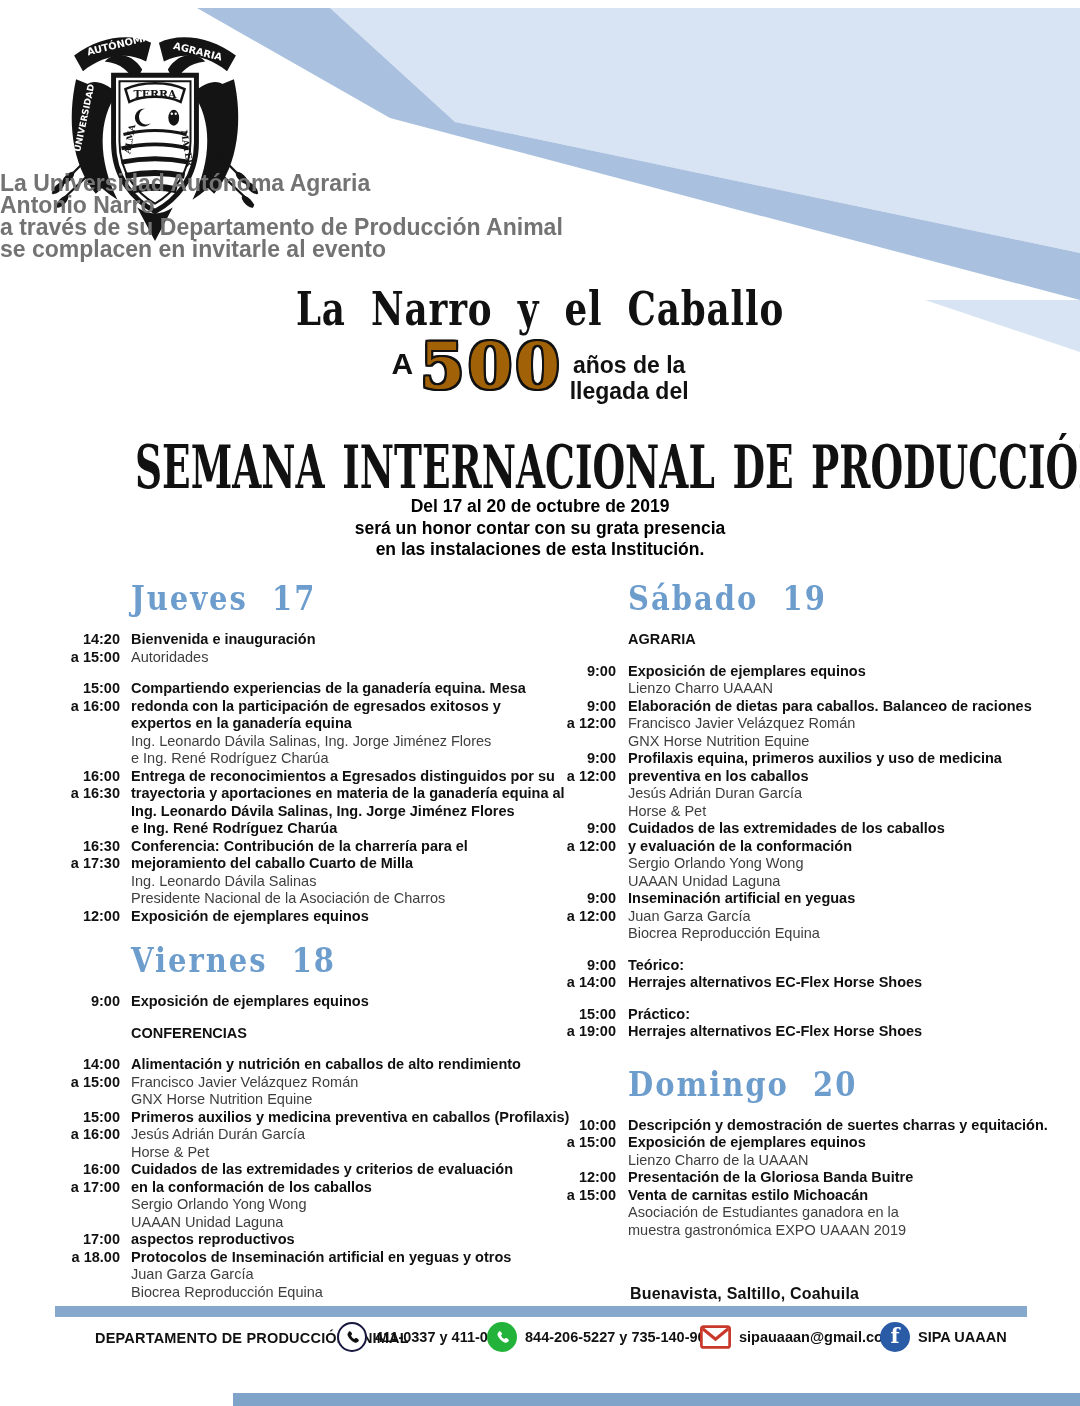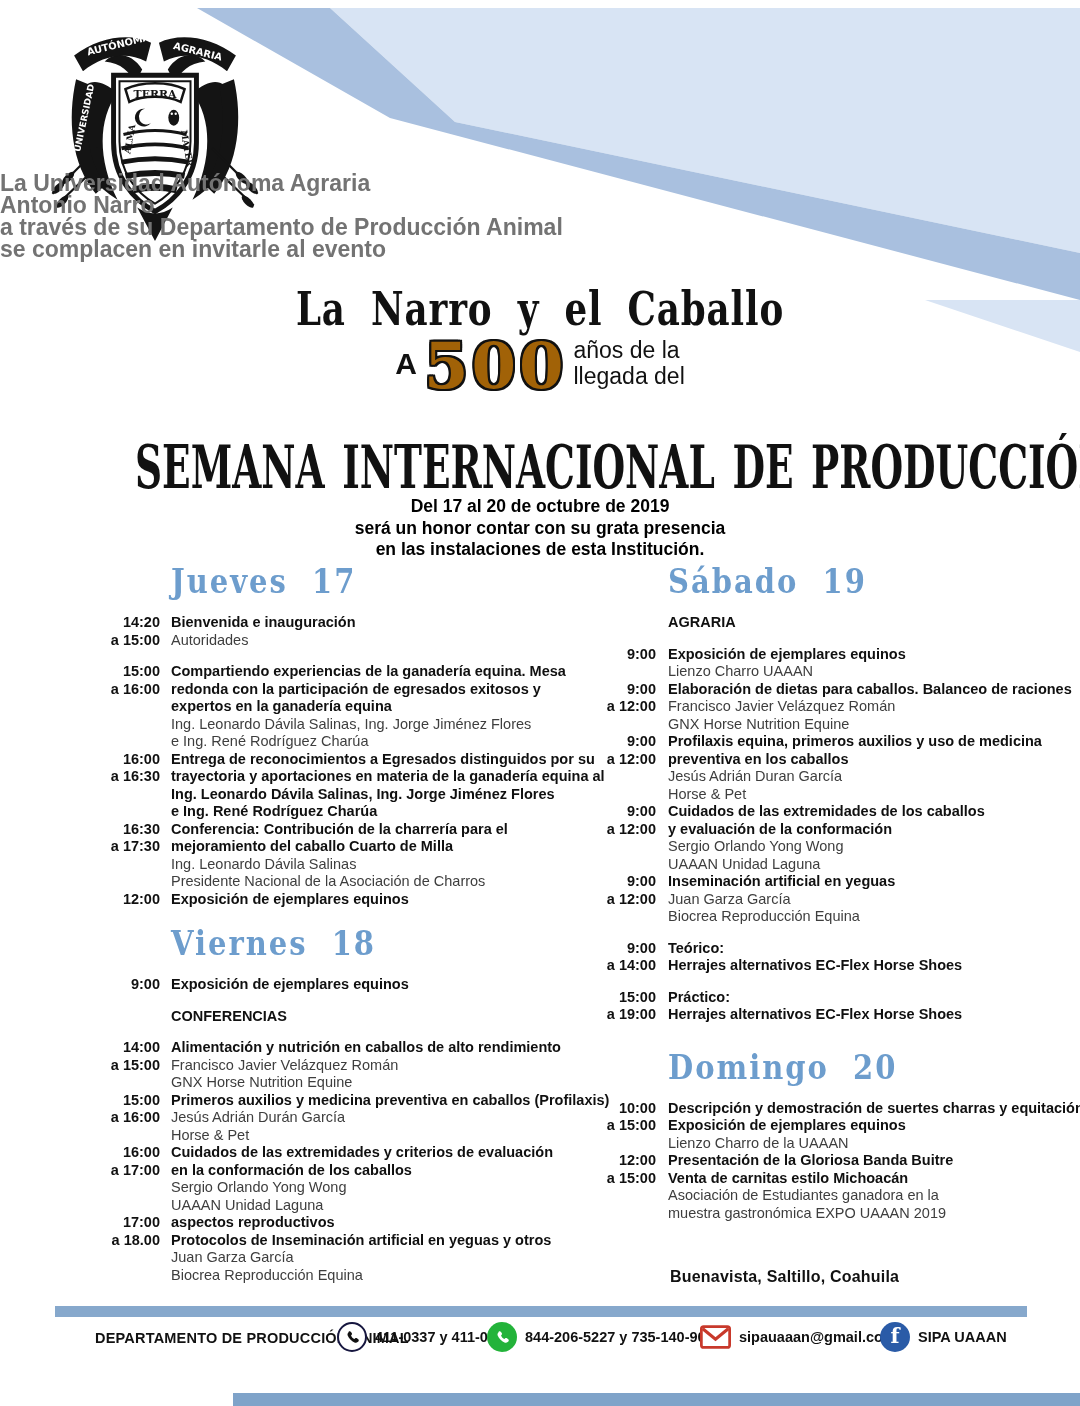--- a/index.html
+++ b/index.html
@@ -13,31 +13,31 @@
   .main-title{position:absolute;top:281px;left:0;width:100%;text-align:center;
           font-family:"DejaVu Serif",serif;font-weight:bold;font-size:42px;
           letter-spacing:1px;word-spacing:14px;transform:scale(.85,1.12);transform-origin:50% 0;}
   .cinco{position:absolute;top:337px;left:0;width:100%;display:flex;
          justify-content:center;align-items:flex-start;gap:7px;}
   .cinco .a{font-weight:bold;font-size:30px;margin-top:10px;}
   .cinco .n{font-family:"DejaVu Serif",serif;font-weight:bold;font-size:64px;line-height:58px;
          color:#a16207;letter-spacing:3px;
          text-shadow:-2px -2px 0 #111,2px -2px 0 #111,-2px 2px 0 #111,2px 2px 0 #111,
                      -2px 0 0 #111,2px 0 0 #111,0 -2px 0 #111,0 2px 0 #111;}
-  .cinco .side{font-weight:normal;font-size:23px;line-height:26px;margin-top:0;text-align:left;}
+  .cinco .side{font-weight:bold;font-size:23px;line-height:26px;margin-top:15px;text-align:center;}
   .cinco-sub{position:absolute;top:399px;left:0;width:100%;text-align:center;
          font-weight:bold;font-size:23px;}
   .week-banner{position:absolute;top:433px;left:0;width:100%;text-align:center;
          font-family:"DejaVu Serif",serif;font-weight:bold;font-size:50px;white-space:nowrap;
          word-spacing:6px;transform:scale(.75,1.18);transform-origin:50% 0;}
   .dates{position:absolute;top:496px;left:0;width:100%;text-align:center;
          font-weight:bold;font-size:17.5px;line-height:21.5px;color:#000000;}
 
-  .schedule{position:absolute;top:572px;left:0;width:1001px;display:flex;
-         align-items:flex-start;font-size:14.5px;line-height:17.5px;margin-left:40px;}
+  .schedule{position:absolute;top:589px;left:0;width:1001px;display:flex;
+         align-items:flex-start;font-size:14.5px;line-height:17.5px;}
   .col-left{width:540px;padding-left:64px;box-sizing:border-box;flex:none;}
   .col-right{flex:1;}
   .day-header{font-family:"DejaVu Serif",serif;font-weight:bold;font-size:29px;color:#6D9DCD;
          letter-spacing:2px;word-spacing:12px;transform:scaleY(1.15);transform-origin:left top;
          height:34px;margin:0 0 8px 67px;white-space:nowrap;}
   .col-right .day-header{margin-left:88px;}
   .col .day + .day{margin-top:26px;}
   .col-right .day + .day{margin-top:34px;}
   .item{display:flex;}
   .item.spaced{margin-top:14px;}

